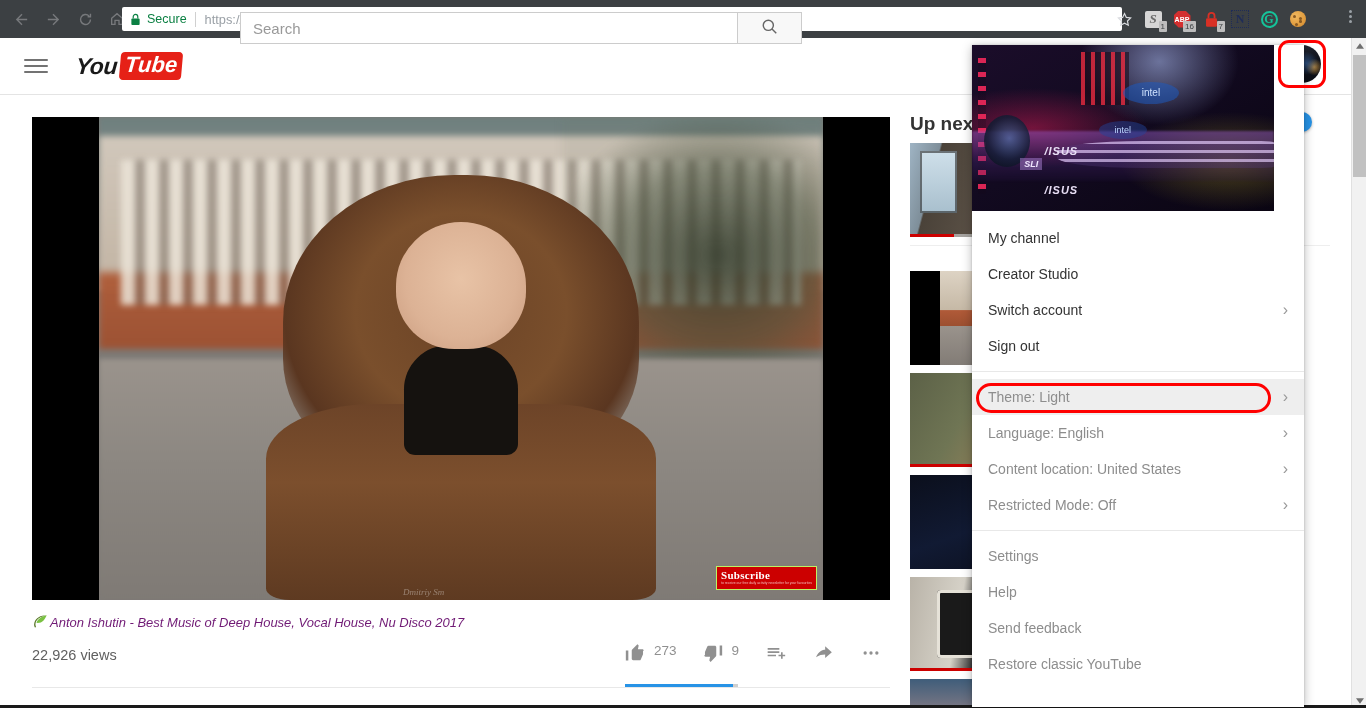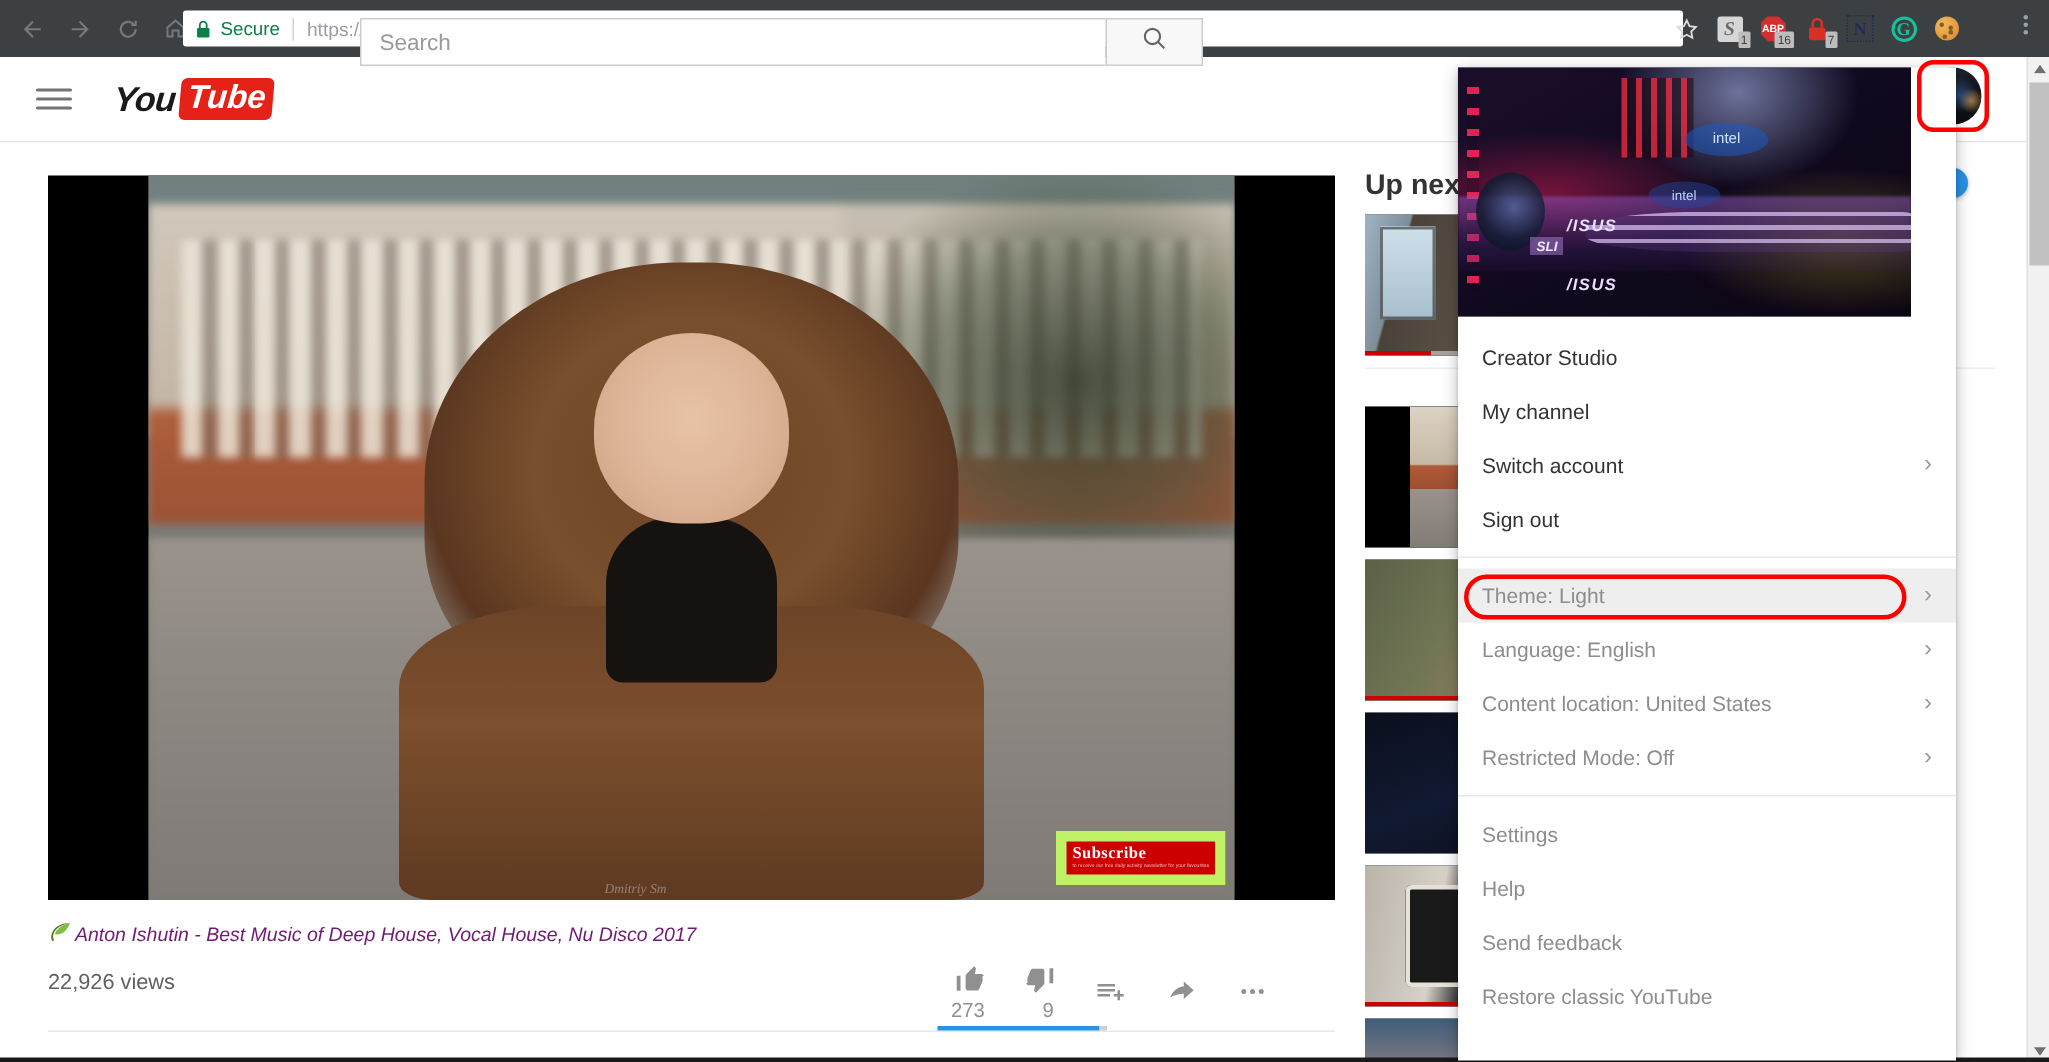--- a/index.html
+++ b/index.html
@@ -382,21 +382,21 @@
     position: absolute;
     left: 36%; top: 40%;
     width: 28%; height: 26%;
     background: #15120f;
     border-radius: 40% 40% 10% 10%;
   }
   .subscribe-wm {
     position: absolute;
     right: 6px; bottom: 10px;
     background: #cc0000;
-    border: 7px solid #bef264;
+    border: 1px solid #bef264;
     padding: 2px 4px 3px 4px;
     z-index: 5;
   }
   .subscribe-wm .sw-title {
     color: #fff;
     font-size: 11px;
     font-weight: bold;
     letter-spacing: 0.3px;
     line-height: 12px;
     display: block;
@@ -443,26 +443,25 @@
   }
   .actions {
     position: absolute;
     left: 625px; top: 548px;
     display: flex;
     align-items: center;
     gap: 0px;
   }
   .act {
     display: flex;
-    align-items: flex-end;
+    align-items: flex-start;
     color: #909090;
     margin-right: 26px;
     cursor: pointer;
     font-size: 13.5px;
-    flex-direction: column;
   }
   .act .cnt { margin-left: 9px; color: #909090; }
   .act:last-child { margin-right: 0; }
   .meta-divider {
     position: absolute;
     left: 32px; top: 592px;
     width: 858px;
     height: 1px;
     background: #e8e8e8;
   }
@@ -1091,24 +1090,24 @@
       <div class="mb-hood"></div>
       <div class="mb-intel">intel</div>
       <div class="mb-intel2">intel</div>
       <div class="mb-asus1">/ISUS</div>
       <div class="mb-asus2">/ISUS</div>
       <div class="mb-sli">SLI</div>
     </div>
 
     <div class="menu-group-top">
       <div class="menu-item">
+        <span class="mi-label">My channel</span>
+      </div>
+      <div class="menu-item">
         <span class="mi-label">Creator Studio</span>
-      </div>
-      <div class="menu-item">
-        <span class="mi-label">My channel</span>
       </div>
       <div class="menu-item">
         <span class="mi-label">Switch account</span>
         <span class="menu-chevron">›</span>
       </div>
       <div class="menu-item">
         <span class="mi-label">Sign out</span>
       </div>
     </div>
 

